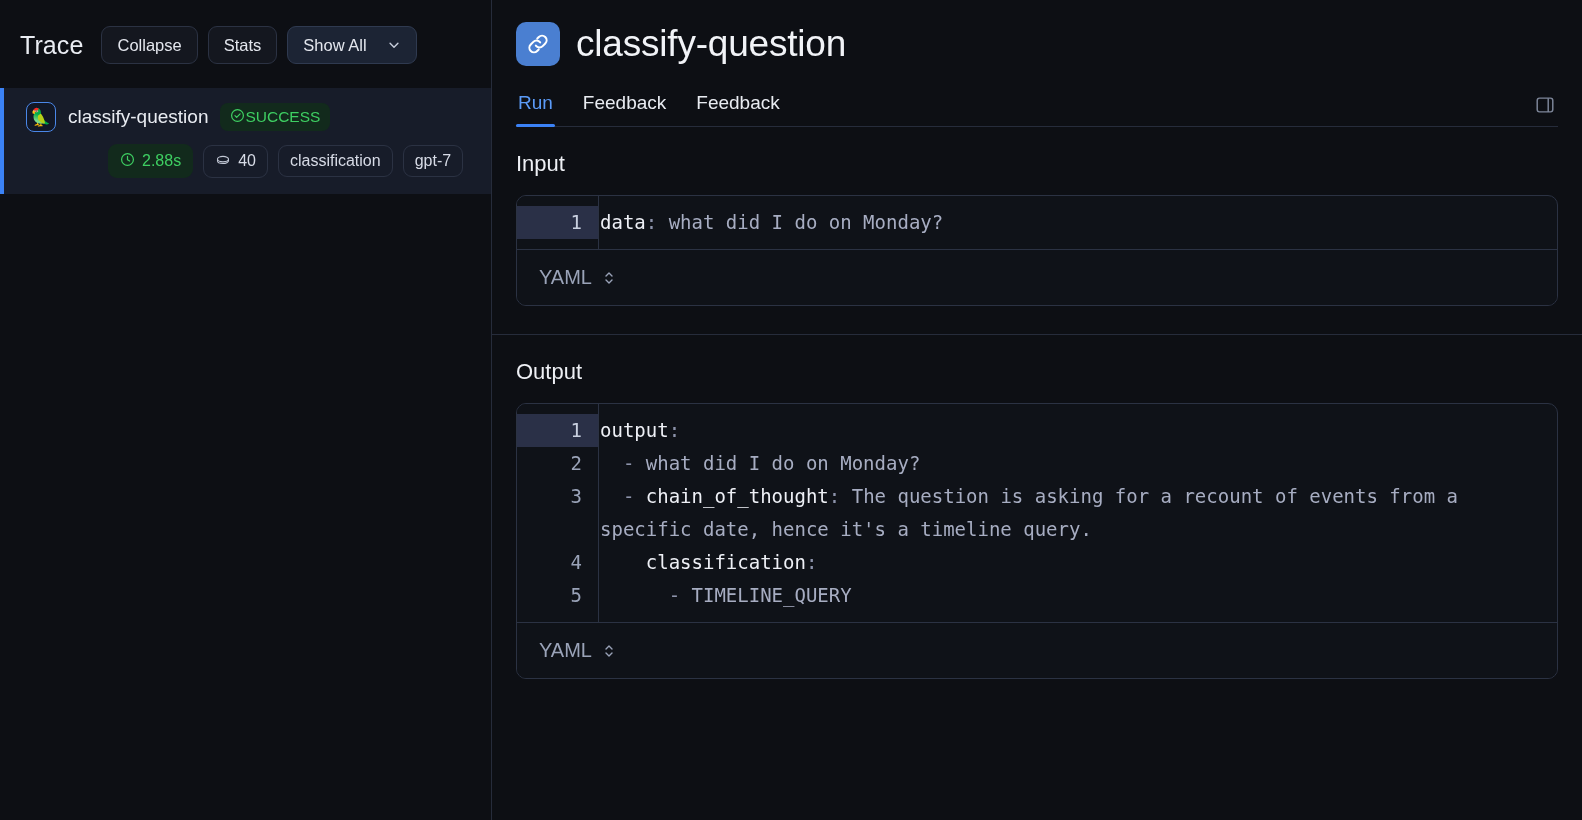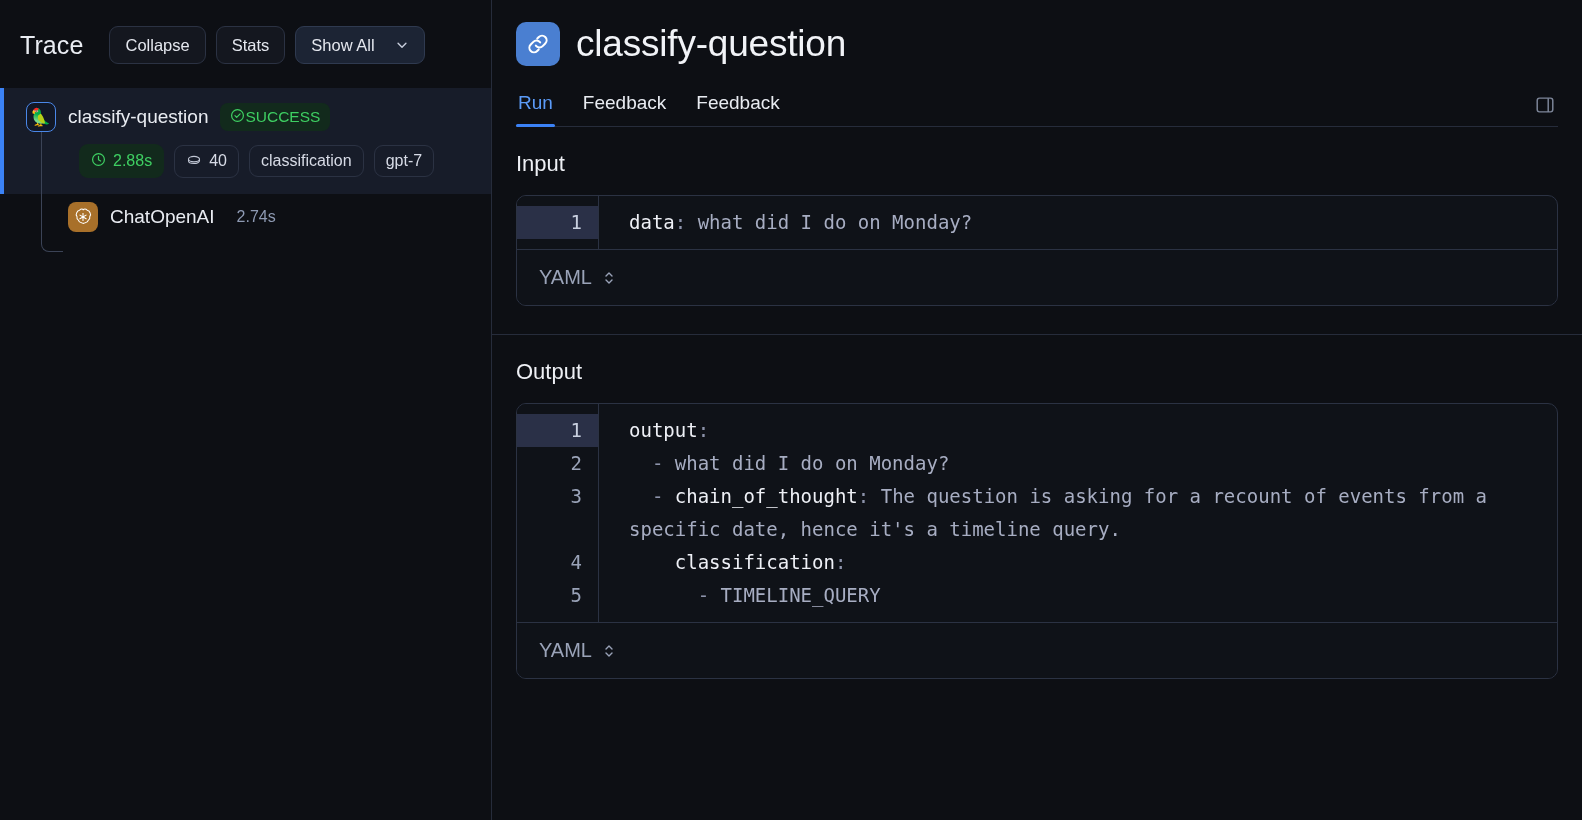--- a/index.html
+++ b/index.html
@@ -19,21 +19,21 @@
     display: flex; flex-direction: column;
     flex: 0 0 492px;
   }
   .trace-toolbar {
     display: flex; align-items: center; gap: 10px;
     padding: 22px 16px 20px 20px;
     height: 88px;
   }
   .trace-title {
     font-size: 25px; color: #e9ecf2; font-weight: 400;
-    margin-right: 16px; letter-spacing: .1px;
+    margin-right: 8px; letter-spacing: .1px;
   }
   .tb-btn {
     background: #14171f;
     border: 1px solid #2b3243;
     border-radius: 9px;
     color: #e4e7ee;
     font-size: 16.5px;
     padding: 10px 15px;
     line-height: 1;
     font-family: "Liberation Sans", sans-serif;
@@ -71,21 +71,21 @@
 
   .badge {
     display: inline-flex; align-items: center; 
     border-radius: 8px;
     font-size: 15.5px;
     padding: 5px 10px;
     line-height: 1;
     white-space: nowrap;
   }
   .badge.success { background: #122a1c; color: #3ecf62; }
-  .chip-row { display: flex; align-items: center; gap: 10px; padding-left: 79px; margin-top: 12px; }
+  .chip-row { display: flex; align-items: center; gap: 10px; padding-left: 108px; margin-top: 12px; }
   .chip {
     display: inline-flex; align-items: center; gap: 7px;
     border-radius: 9px; font-size: 16px; padding: 7px 11px;
     line-height: 1; white-space: nowrap;
     border: 1px solid #2b3243; color: #d7dbe6; background: transparent;
   }
   .chip.latency { background: #122a1c; border-color: transparent; color: #3ecf62; }
 
   .child-row { position: relative; padding: 8px 0 8px 0; }
   .child-main { display: flex; align-items: center; gap: 12px; padding-left: 68px; }
@@ -153,21 +153,21 @@
     font-family: "DejaVu Sans Mono", monospace;
     font-size: 19px;
     color: #9aa3b8;
     text-align: right;
   }
   .gutter .ln { padding: 0 16px 0 0; line-height: 33px; height: 33px; }
   .gutter .ln.active { background: #2a3047; color: #c9d0e0; }
   .gutter .ln.blank { color: transparent; }
   .code-text {
     flex: 1; min-width: 0;
-    padding: 10px 14px 10px 30px;
+    padding: 10px 14px 10px 1px;
     font-family: "DejaVu Sans Mono", monospace;
     font-size: 19px;
     line-height: 33px;
     white-space: pre-wrap;
     word-break: break-word;
     color: #a7adc2;
   }
   .k { color: #eef0f6; }
   .p { color: #8d93ab; }
   .v { color: #a7adc2; }
@@ -242,33 +242,20 @@
 
           <div class="chip">
             <span>classification</span>
           </div>
           <div class="chip">
             <span>gpt-7</span>
           </div>
         </div>
       </div>
 
-      <div class="child-row">
-        <div class="connector"></div>
-        <div class="child-main">
-          <div class="node-icon openai">
-            <svg width="20" height="20" viewBox="0 0 24 24" fill="none" stroke="#ffffff" stroke-width="1.25" stroke-linejoin="round">
-              <path d="M12 3.2c1.6-1.1 3.7-.8 5 .6 1.7.2 3.1 1.5 3.4 3.2.9 1.4.8 3.2-.3 4.5.4 1.7-.3 3.4-1.7 4.3-.4 1.7-1.9 2.9-3.6 3-1.4 1-3.3 1-4.7 0-1.7-.1-3.2-1.3-3.6-3-1.4-.9-2.1-2.6-1.7-4.3-1.1-1.3-1.2-3.1-.3-4.5.3-1.7 1.7-3 3.4-3.2 1.3-1.4 3.4-1.7 5-.6z"></path>
-              <path d="M12 7.1v9.8M7.8 9.5l8.4 4.9M16.2 9.5l-8.4 4.9"></path>
-            </svg>
-          </div>
-          <div class="node-name">ChatOpenAI</div>
-          <div class="node-time">2.74s</div>
-        </div>
-      </div>
 
     </div>
   </div>
 
   <div class="main">
 
     <div class="main-head">
       <div class="title-row">
         <div class="title-icon">
           <svg width="26" height="26" viewBox="0 0 24 24" fill="none" stroke="#ffffff" stroke-width="1.9" stroke-linecap="round" stroke-linejoin="round">

